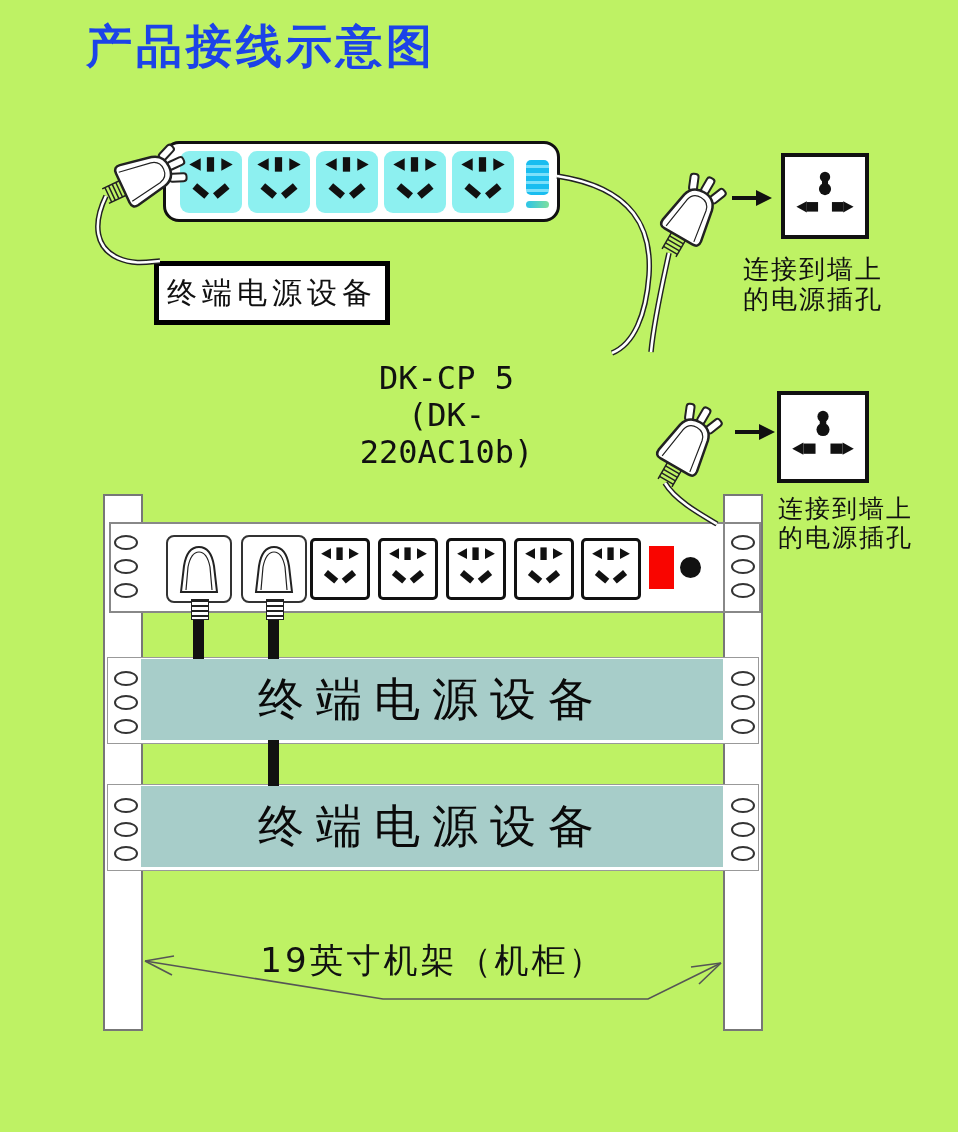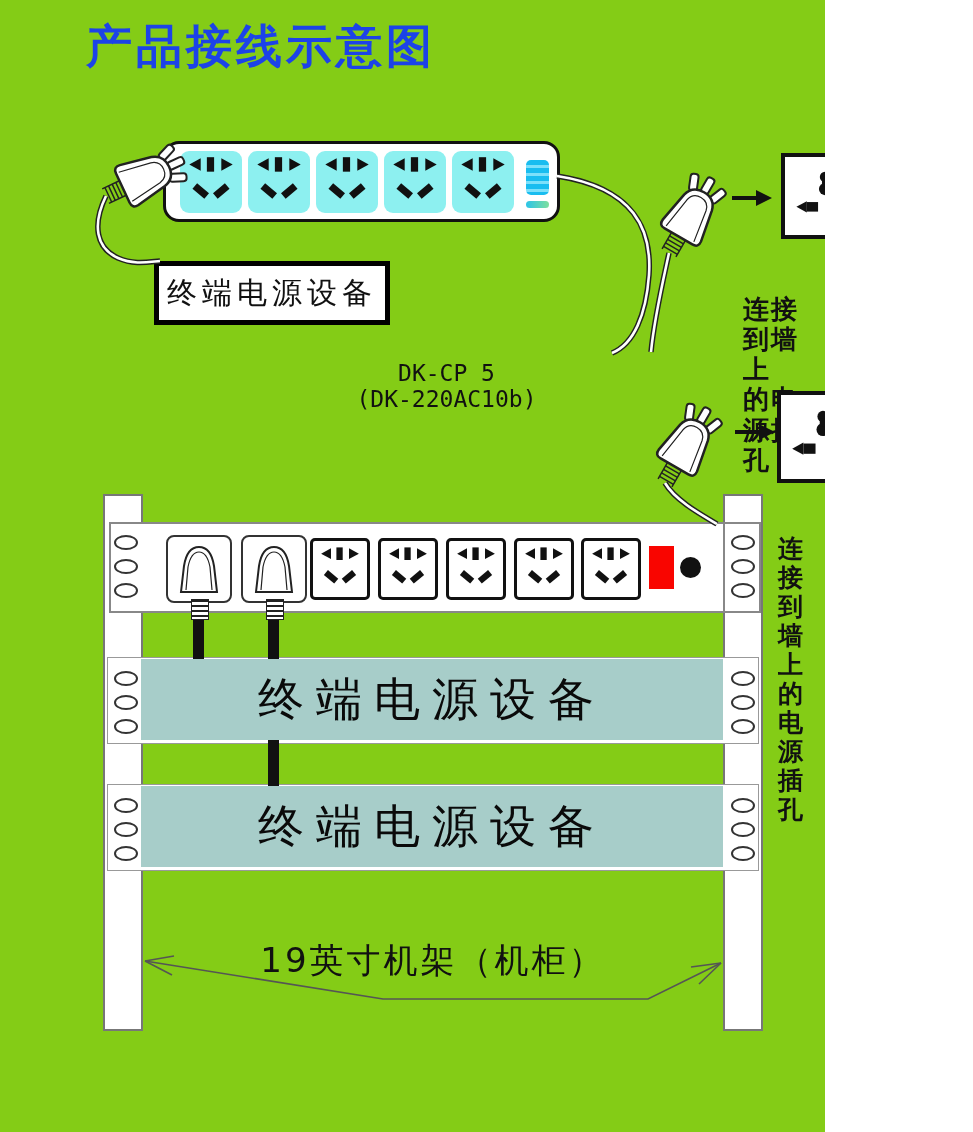--- a/index.html
+++ b/index.html
@@ -1,16 +1,16 @@
 <!DOCTYPE html>
 <html><head>
 <meta charset="utf-8">
 <style>
   html,body{margin:0;padding:0;background:#fff;}
-  #canvas{position:relative;width:825px;height:1132px;background:#84cc16;overflow:hidden;
+  #canvas{position:relative;width:958px;height:1132px;background:#bef264;overflow:hidden;
           font-family:"DejaVu Sans",sans-serif;color:#111;}
   .abs{position:absolute;}
   
   .page-title{left:86px;top:16px;font-size:46px;font-weight:bold;color:#1C43E8;letter-spacing:4px;}
   
   .strip-body{left:163px;top:141px;width:391px;height:75px;background:#fff;
               border:3px solid #111;border-radius:16px;z-index:3;}
   .s-out{top:151px;width:62px;height:62px;background:#8DF0F0;border-radius:9px;z-index:4;}
   .glyph{width:100%;height:100%;display:block;overflow:visible;}
   .switch{left:526px;top:160px;width:23px;height:35px;border-radius:5px;z-index:4;
@@ -18,25 +18,25 @@
   .indicator{left:526px;top:201px;width:23px;height:7px;border-radius:4px;z-index:4;
           background:linear-gradient(90deg,#2CC4E8,#7EDF9E);}
   
   .device-box{left:154px;top:261px;width:226px;height:54px;border:5px solid #000;background:#fff;
               display:flex;align-items:center;justify-content:center;z-index:4;
               font-size:30px;letter-spacing:5px;}
   
   .wallbox{border:4px solid #111;background:#fff;z-index:3;}
   .wb1{left:781px;top:153px;width:80px;height:78px;}
   .wb2{left:777px;top:391px;width:84px;height:84px;}
-  .caption{font-size:26px;line-height:1.16;letter-spacing:2px;font-weight:700;z-index:3;margin-top:40px;}
+  .caption{font-size:26px;line-height:1.16;letter-spacing:2px;font-weight:400;z-index:3;}
   .cap1{left:743px;top:254px;}
   .cap2{left:778px;top:494px;font-size:25px;}
   
-  .model{font-family:"DejaVu Sans Mono",monospace;font-size:23px;line-height:1.15;text-align:center;z-index:3;}
+  .model{font-family:"DejaVu Sans Mono",monospace;font-size:32px;line-height:1.15;text-align:center;z-index:3;}
   .model-strip{left:329px;top:360px;width:235px;}
   .model-pdu{left:325px;top:1030px;width:290px;}
   
   .rail{width:36px;background:#fff;border:2px solid #777;top:494px;height:533px;z-index:1;}
   .rail-l{left:103px;} .rail-r{left:723px;}
   .pdu-panel{left:109px;top:522px;width:612px;height:87px;background:#fff;border:2px solid #888;z-index:2;}
   .pdu-plate-r{left:723px;top:522px;width:34px;height:87px;background:#fff;border:2px solid #888;z-index:2;}
   .oval{width:20px;height:11px;border:2px solid #333;border-radius:50%;background:#fff;z-index:5;}
   .row-frame{left:107px;width:650px;height:85px;background:#fff;border:1px solid #999;z-index:2;}
   .teal-bar{left:141px;width:582px;height:81px;background:#A7CDC9;z-index:3;

